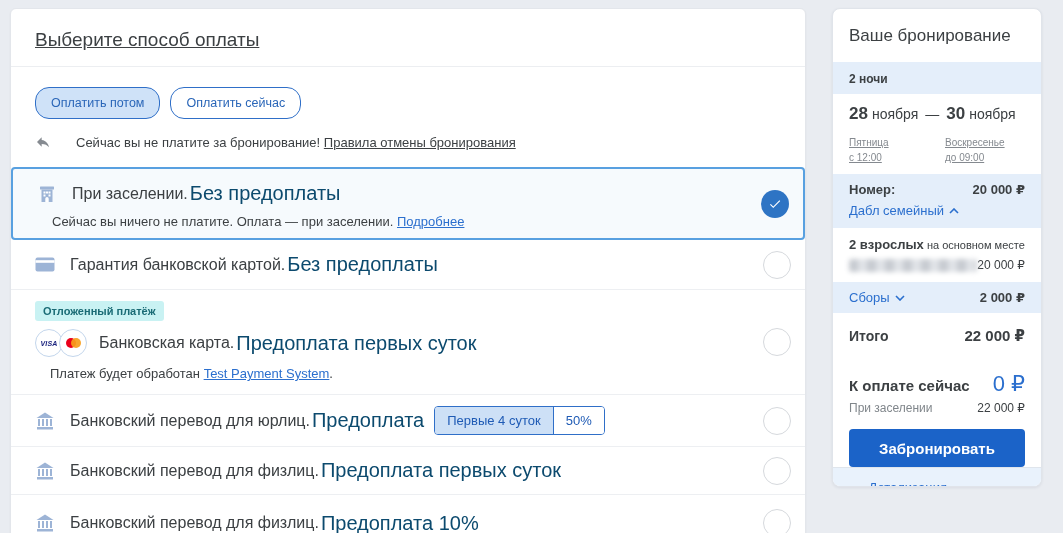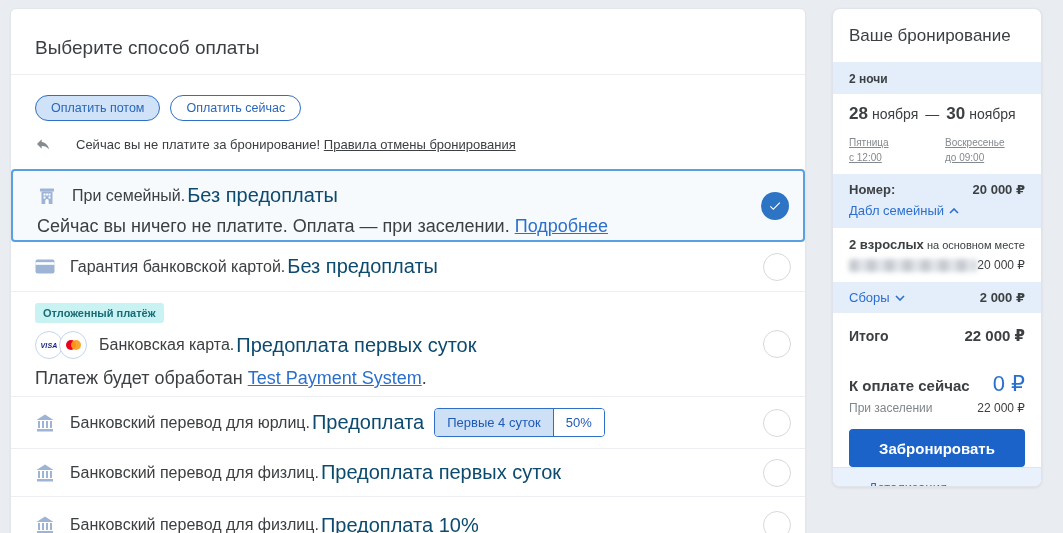--- a/index.html
+++ b/index.html
@@ -9,41 +9,41 @@
     background:#e9ecf1; color:#3c4043; overflow:hidden;
   }
   .stage { position:relative; width:1063px; height:533px; overflow:hidden; }
 
   
   .pay-card {
     position:absolute; left:10px; top:8px; width:796px; height:560px;
     background:#fff; border:1px solid #e3e6eb; border-radius:6px 6px 0 0;
     box-shadow:0 1px 2px rgba(30,40,60,.05);
   }
-  .pay-header { padding:28px 24px 15px; border-bottom:1px solid #eceef1; }
+  .pay-header { padding:20px 24px 15px; border-bottom:1px solid #eceef1;text-decoration:underline; }
   .pay-title { font-size:19px; color:#3c4043; font-weight:400; }
 
   .pay-tabs { display:flex; gap:10px; padding:20px 24px 0; }
   .pill {
-    display:inline-flex; align-items:center; height:26px; padding:0 15px;
+    display:inline-flex; align-items:center; height:32px; padding:0 15px;
     border:1px solid #2f6fc8; border-radius:14px; background:#fff;
     color:#2a66b8; font-size:12.5px; cursor:pointer; white-space:nowrap;
   }
   .pill.active { background:#cfe2f8; }
 
   .notice { display:flex; align-items:center; gap:10px; padding:15px 24px 0; font-size:13px; color:#3c4043; }
   .notice a { color:#3c4043; text-decoration:underline; cursor:pointer; }
 
   .options { margin-top:17px; }
   .option { position:relative; border-bottom:1px solid #edeff2; padding:0 60px 0 24px; }
   .option .row-line { display:flex; align-items:center; }
   .opt-icon { flex:0 0 auto; margin-right:15px; display:inline-flex; }
   .opt-title { font-size:16px; color:#3c4043; }
   .opt-sub { font-size:20px; color:#0c4a6e; margin-left:2px; }
-  .opt-desc { font-size:18px; color:#3c4043; margin-top:9px; }
+  .opt-desc { font-size:13px; color:#3c4043; margin-top:9px;margin-left:15px; }
   .opt-desc a { color:#2b6fce; text-decoration:underline; cursor:pointer; }
 
   .option.simple { height:50px; display:flex; align-items:center; }
   .option.selected {
     border:2px solid #58a0e0; border-radius:4px; background:#f6fafd;
     padding:13px 60px 13px 24px; height:73px;
   }
   .option.card-opt { padding-top:11px; padding-bottom:13px; height:105px; }
   .option.toggle-opt { height:52px; display:flex; align-items:center; }
   .option.last { border-bottom:none; height:56px; display:flex; align-items:center; }
@@ -173,21 +173,21 @@
               <rect x="3" y="2.5" width="14" height="3" rx="0.5"></rect>
               <rect x="4.5" y="5.5" width="11" height="12.5"></rect>
               <rect x="6.5" y="7.5" width="2" height="2" fill="#fff"></rect>
               <rect x="9" y="7.5" width="2" height="2" fill="#fff"></rect>
               <rect x="11.5" y="7.5" width="2" height="2" fill="#fff"></rect>
               <rect x="6.5" y="10.5" width="2" height="2" fill="#fff"></rect>
               <rect x="11.5" y="10.5" width="2" height="2" fill="#fff"></rect>
               <path d="M8.3 18v-3.2a1.7 1.7 0 0 1 3.4 0V18z" fill="#fff"></path>
             </svg>
           </span>
-          <span class="opt-title">При семейный.</span>
+          <span class="opt-title">При заселении.</span>
           <span class="opt-sub">Без предоплаты</span>
         </div>
         <div class="opt-desc">
           <span>Сейчас вы ничего не платите. Оплата — при заселении.</span>
           <a>Подробнее</a>
         </div>
         <span class="radio checked">
           <svg width="14" height="14" viewBox="0 0 24 24">
               <path fill="#fff" d="M9 16.2 4.8 12l-1.4 1.4L9 19 21 7l-1.4-1.4z"></path>
             </svg>

